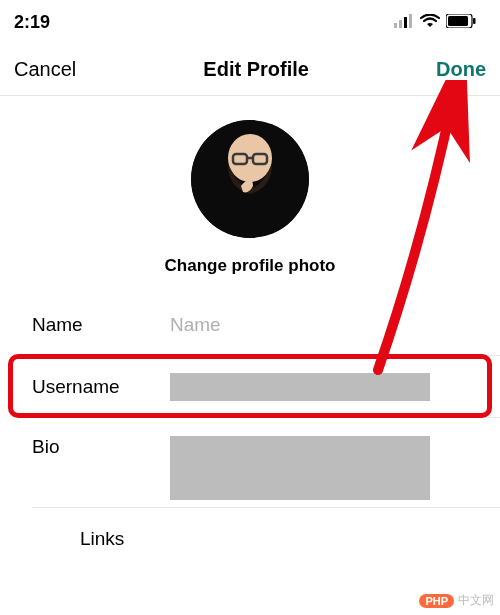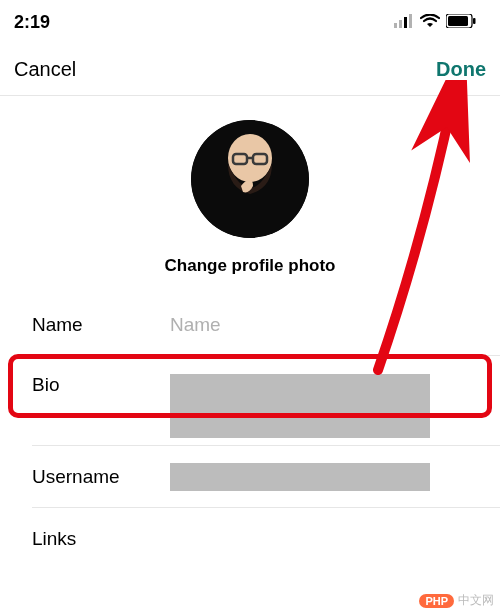--- a/index.html
+++ b/index.html
@@ -78,21 +78,21 @@
   .watermark {
     position: absolute;
     right: 6px; bottom: 6px;
     font-size: 12px; color: #bbb;
     display: flex; align-items: center; gap: 4px;
   }
   .watermark .pill {
     background: #ff6a3d; color: #fff; font-weight: 700;
     border-radius: 10px; padding: 1px 6px; font-size: 11px;
   }
-  .no-border { border-bottom: 0; }
+  .no-border { border-bottom: 0; margin-left: 48px; }
 </style>
 </head>
 <body>
 
 <div class="status-bar">
   <span>2:19</span>
   <div class="status-right">
     <span>
       <svg width="20" height="14" viewBox="0 0 20 14">
           <rect x="0" y="9" width="3" height="5" fill="#000" opacity="0.3"></rect>
@@ -113,20 +113,21 @@
           <rect x="0" y="0" width="26" height="14" rx="3" fill="none" stroke="#000" stroke-width="1.2"></rect>
           <rect x="2" y="2" width="20" height="10" rx="1.5" fill="#000"></rect>
           <rect x="27" y="4" width="2.5" height="6" rx="1" fill="#000"></rect>
         </svg>
     </span>
   </div>
 </div>
 
 <div class="nav-bar">
   <span class="nav-cancel">Cancel</span>
+  <span class="nav-title">Edit Profile</span>
   <span class="nav-done">Done</span>
 </div>
 
 <div class="content">
   <div class="avatar-wrap">
     <div class="avatar">
       <svg width="118" height="118" viewBox="0 0 118 118">
         <circle cx="59" cy="59" r="59" fill="#0b0b0b"></circle>
         <ellipse cx="59" cy="38" rx="22" ry="24" fill="#e9c7a6"></ellipse>
         <path d="M37 44 Q59 92 81 44 Q81 68 59 74 Q37 68 37 44 Z" fill="#2a1c16"></path>
@@ -137,27 +138,27 @@
       </svg>
     </div>
     <span class="change-photo">Change profile photo</span>
   </div>
 
   <div class="form">
     <div class="row">
       <span class="label">Name</span>
       <input type="text" placeholder="Name" style="">
     </div>
+    <div class="row">
+      <span class="label">Username</span>
+      <div class="redacted"></div>
+    </div>
     <div class="row row-tall">
       <span class="label">Bio</span>
       <div class="redacted-tall"></div>
-    </div>
-    <div class="row">
-      <span class="label">Username</span>
-      <div class="redacted"></div>
     </div>
     <div class="row no-border">
       <span class="label">Links</span>
     </div>
   </div>
 </div>
 
 <div class="name-highlight"></div>
 <svg class="arrow" viewBox="0 0 120 300">
   <defs>

